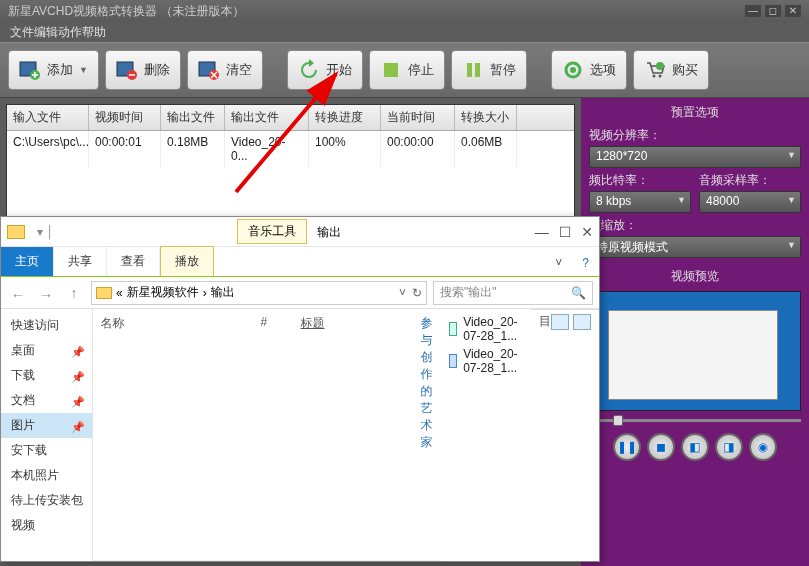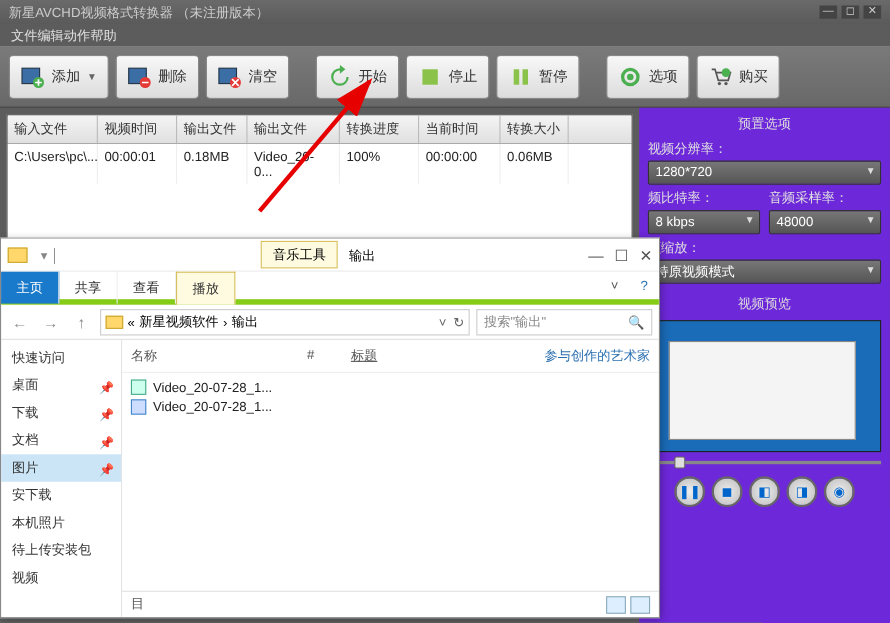--- a/index.html
+++ b/index.html
@@ -21,21 +21,21 @@
 
 .main-area { display: flex; height: calc(566px - 22px - 20px - 56px); }
 .left-pane { flex: 1; background: #5c5c5c; padding: 6px; }
 .grid { width: 100%; background: #fff; border: 1px solid #333; font-size: 12px; }
 .grid-head { display: flex; background: linear-gradient(#f4f4f4,#e0e0e0); border-bottom: 1px solid #aaa; }
 .grid-head div { padding: 4px 6px; border-right: 1px solid #bbb; color: #333; }
 .grid-row { display: flex; }
 .grid-row div { padding: 4px 6px; border-right: 1px solid #eee; color: #222; }
 .grid-body { background: #fff; height: 92px; }
 
-.right-pane { width: 228px; background: #6d28d9; padding: 4px 8px; color: #e0e0e0; font-size: 12px; }
+.right-pane { width: 228px; background: #701a75; padding: 4px 8px; color: #e0e0e0; font-size: 12px; }
 .section-title { text-align: center; color: #ddd; font-size: 12px; padding: 2px 0 6px; }
 .form-row { margin-bottom: 4px; }
 .form-row label { display: block; font-size: 12px; color: #e0e0e0; margin-bottom: 2px; font-family: Liberation Serif, serif; }
 .select { width: 100%; height: 22px; background: linear-gradient(#777,#555); border: 1px solid #333; color: #fff; font-size: 12px; padding: 2px 18px 2px 6px; position: relative; border-radius: 2px; }
 .select::after { content: "▼"; position: absolute; right: 4px; top: 3px; font-size: 9px; color: #ddd; }
 .two-col { display: flex; gap: 8px; }
 .two-col > div { flex: 1; }
 
 .preview { margin-top: 8px; }
 .preview-box { width: 100%; height: 120px; background: #1a6bb8; border: 1px solid #222; position: relative; overflow: hidden; }
@@ -49,36 +49,36 @@
 
 .red-arrow { position: absolute; left: 226px; top: 62px; pointer-events: none; z-index: 5; }
 
 
 .explorer { position: absolute; left: 0; top: 216px; width: 600px; height: 346px; background: #fff; border: 1px solid #888; box-shadow: 2px 2px 8px rgba(0,0,0,0.3); z-index: 10; display: flex; flex-direction: column; }
 .ex-title { height: 30px; background: #fff; display: flex; align-items: center; padding: 0 6px; font-size: 12px; border-bottom: 1px solid #e6e6e6; }
 .ex-title .folder-ic { width: 18px; height: 14px; background: #ffd76a; border: 1px solid #caa62f; margin-right: 8px; }
 .ex-title .tab { background: #fffbe0; border: 1px solid #d8c060; padding: 3px 10px; margin-left: auto; margin-right: 0; font-size: 12px; }
 .ex-title .tab2 { padding: 3px 10px; font-size: 12px; }
 .ex-title .winbtns { margin-left: auto; display: flex; gap: 10px; font-size: 14px; color: #555; }
-.ex-ribbon { height: 30px; background: #fff; display: flex; align-items: flex-start; font-size: 12px; border-bottom: 5px solid #84cc16; }
+.ex-ribbon { height: 30px; background: #fff; display: flex; align-items: flex-end; font-size: 12px; border-bottom: 1px solid #84cc16; }
 .ex-ribbon .rtab { padding: 6px 14px; color: #333; border-right: 1px solid #eee; }
 .ex-ribbon .rtab.blue { background: #1979ca; color: #fff; }
 .ex-ribbon .rtab.active { background: #fffbe0; border: 1px solid #d8c060; border-bottom: none; }
 .ex-ribbon .expand { margin-left: auto; padding: 6px 10px; color: #555; }
 .ex-addr { height: 32px; display: flex; align-items: center; padding: 4px 6px; gap: 6px; border-bottom: 1px solid #e0e0e0; }
 .ex-addr .nav-ar { width: 22px; height: 22px; color: #888; display: flex; align-items: center; justify-content: center; font-size: 14px; }
 .ex-addr .path-box { flex: 1; height: 24px; border: 1px solid #ccc; display: flex; align-items: center; padding: 0 4px; font-size: 12px; gap: 4px; }
 .ex-addr .path-box .mini-folder { width: 16px; height: 12px; background: #ffd76a; border: 1px solid #caa62f; }
 .ex-addr .search-box { width: 160px; height: 24px; border: 1px solid #ccc; padding: 0 6px; font-size: 12px; color: #888; display: flex; align-items: center; justify-content: space-between; }
 .ex-body { flex: 1; display: flex; overflow: hidden; }
 .ex-side { width: 110px; border-right: 1px solid #e4e4e4; font-size: 12px; overflow-y: auto; padding-top: 4px; }
 .ex-side .item { padding: 4px 6px 4px 10px; display: flex; align-items: flex-end; gap: 6px; color: #333; }
 .ex-side .item.sel { background: #cce5f6; }
 .ex-side .pin { margin-left: auto; color: #5b8bb4; font-size: 11px; }
-.ex-list { flex: 1; display: flex; flex-direction: column; justify-content: space-between; }
+.ex-list { flex: 1; display: flex; flex-direction: row; justify-content: space-between; }
 .ex-list-head { display: flex; font-size: 12px; color: #555; border-bottom: 1px solid #eee; padding: 6px 8px; }
 .ex-list-head div:nth-child(1){ width:160px; } .ex-list-head div:nth-child(2){ width:40px; } .ex-list-head div:nth-child(3){ width:120px;text-decoration:underline; } .ex-list-head div:nth-child(4){ flex:1; text-align:right; color:#2a6fb0; }
 .ex-list-body { flex: 1; padding: 4px 8px; font-size: 12px; }
 .ex-list-body .file { display: flex; align-items: center; gap: 6px; padding: 2px 0; color: #222; }
 .file-ic { width: 14px; height: 14px; border: 1px solid #4a8; background: #cfe; display: inline-block; }
 .file-ic.blue { border-color: #48c; background: #cdf; }
 .ex-status { height: 24px; border-top: 1px solid #e0e0e0; display: flex; align-items: center; padding: 0 8px; font-size: 12px; color: #555; }
 .ex-status .view-ic { margin-left: auto; display: flex; gap: 4px; }
 .ex-status .vbtn { width: 18px; height: 16px; border: 1px solid #8ab; background: #def; }
 

